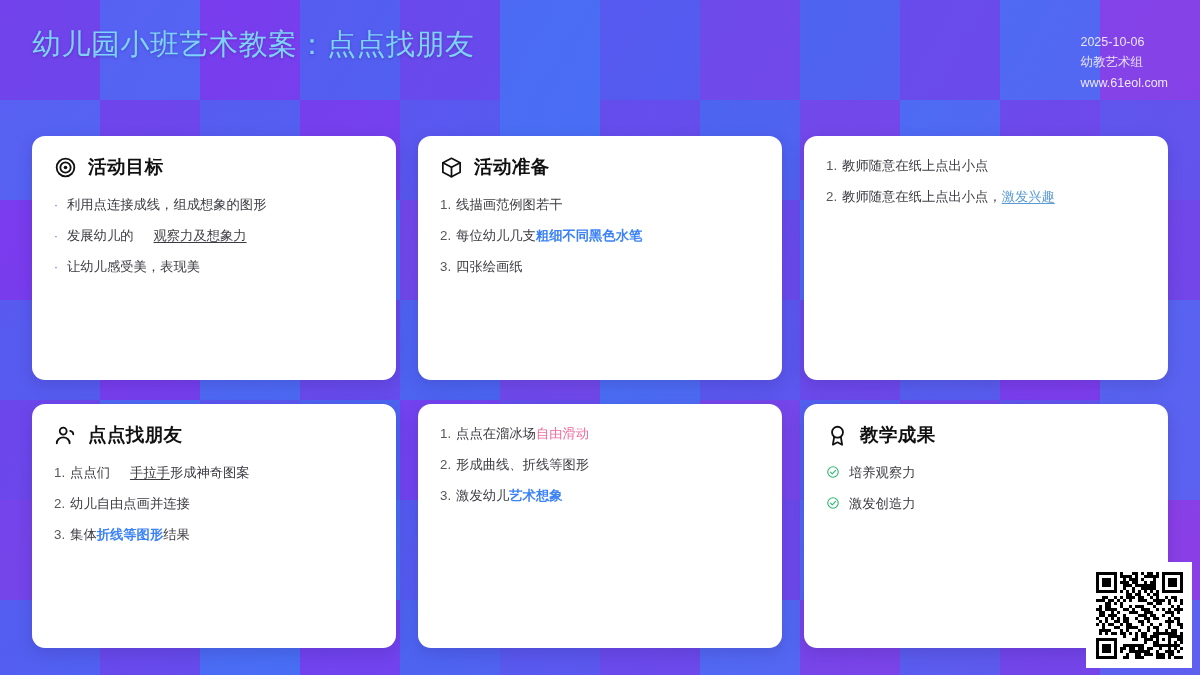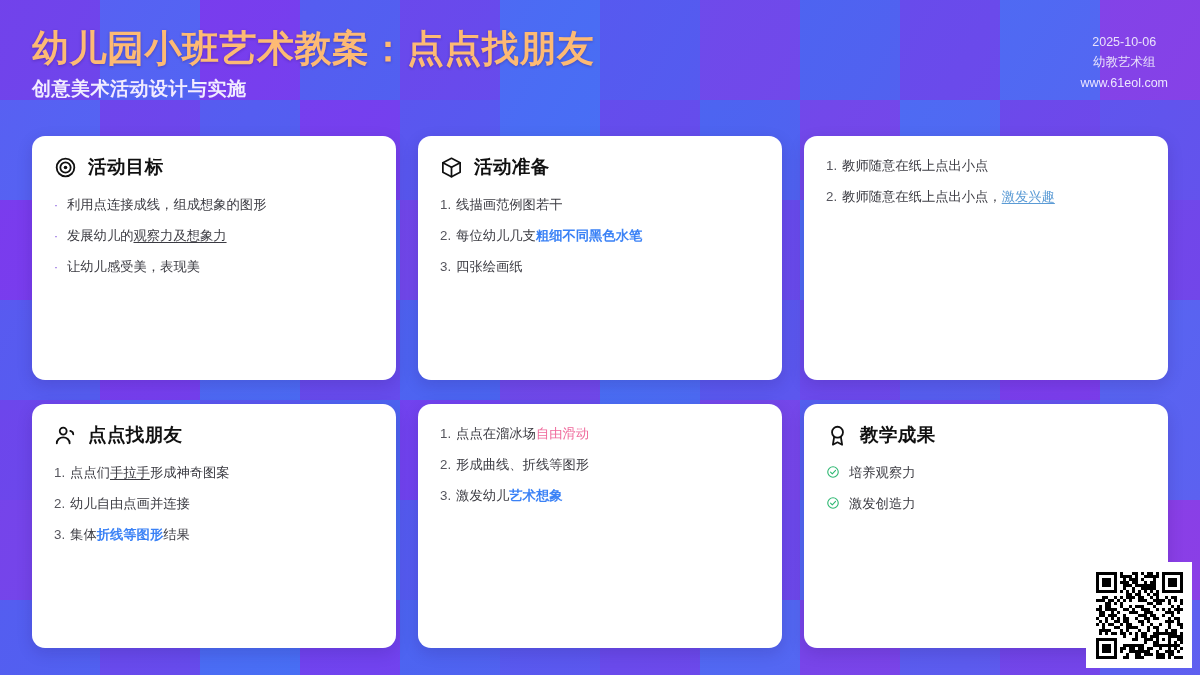--- a/index.html
+++ b/index.html
@@ -44,41 +44,41 @@
     width: 1200px;
     height: 120px;
     box-sizing: border-box;
     padding: 26px 32px 0 32px;
     display: flex;
     justify-content: space-between;
     align-items: flex-start;
   }
   #header-left { display: flex; flex-direction: column; }
   .deck-title {
-    color: #fdba74;
-    font-size: 37px;
-    font-weight: bold;
+    color: #7dd3fc;
+    font-size: 29px;
+    font-weight: normal;
     letter-spacing: 0.5px;
     line-height: 1.25;
     text-shadow: 0 1px 3px rgba(40,10,90,0.30);
     white-space: nowrap;
   }
   .deck-subtitle {
     color: #f2ecff;
     font-size: 19px;
     font-weight: bold;
     margin-top: 5px;
     letter-spacing: 0.5px;
     line-height: 1.3;
     white-space: nowrap;
   }
   #header-right {
     display: flex;
     flex-direction: column;
-    align-items: center;
+    align-items: flex-start;
     padding-top: 6px;
   }
   .meta-line {
     color: #e9e2fb;
     font-size: 12.5px;
     line-height: 1.62;
     white-space: nowrap;
   }
   .meta-line.url { color: #ece6ff; }
 
@@ -152,21 +152,21 @@
     margin-right: 9px;
     position: relative;
     top: 2px;
     display: inline-flex;
   }
   .item.check .item-marker svg { width: 14px; height: 14px; display: block; }
   .item-text { flex: 1 1 auto; }
 
   
   .em-bold { font-weight: bold; color: #3b82f6; }
-  .em-underline { text-decoration: underline; text-underline-offset: 2px; }
+  .em-underline { text-decoration: underline; text-underline-offset: 2px; margin-left: 20px; }
   .em-link { color: #5b9bd5; text-decoration: underline; text-underline-offset: 2px; }
   .em-pink { color: #f06a9c; }
 
   
   #qr-block {
     position: absolute;
     z-index: 4;
     right: 8px;
     bottom: 7px;
     width: 106px;
@@ -267,21 +267,20 @@
     <div class="tile" style="background: rgb(122, 66, 232); width: 100px; height: 100px;"></div>
     <div class="tile" style="background: rgb(79, 99, 240); width: 100px; height: 100px;"></div>
     <div class="tile" style="background: rgb(109, 70, 234); width: 100px; height: 100px;"></div>
     <div class="tile" style="background: rgb(74, 111, 244); width: 100px; height: 100px;"></div>
   </div>
 <div id="bg-overlay"></div>
 
 <div id="header">
   <div id="header-left">
     <div class="deck-title">幼儿园小班艺术教案：点点找朋友</div>
-    <div class="deck-subtitle">创意美术活动设计与实施</div>
   </div>
   <div id="header-right">
     <div class="meta-line">2025-10-06</div>
     <div class="meta-line">幼教艺术组</div>
     <div class="meta-line url">www.61eol.com</div>
   </div>
 </div>
 
 <div id="card-grid">
     <div class="card">

